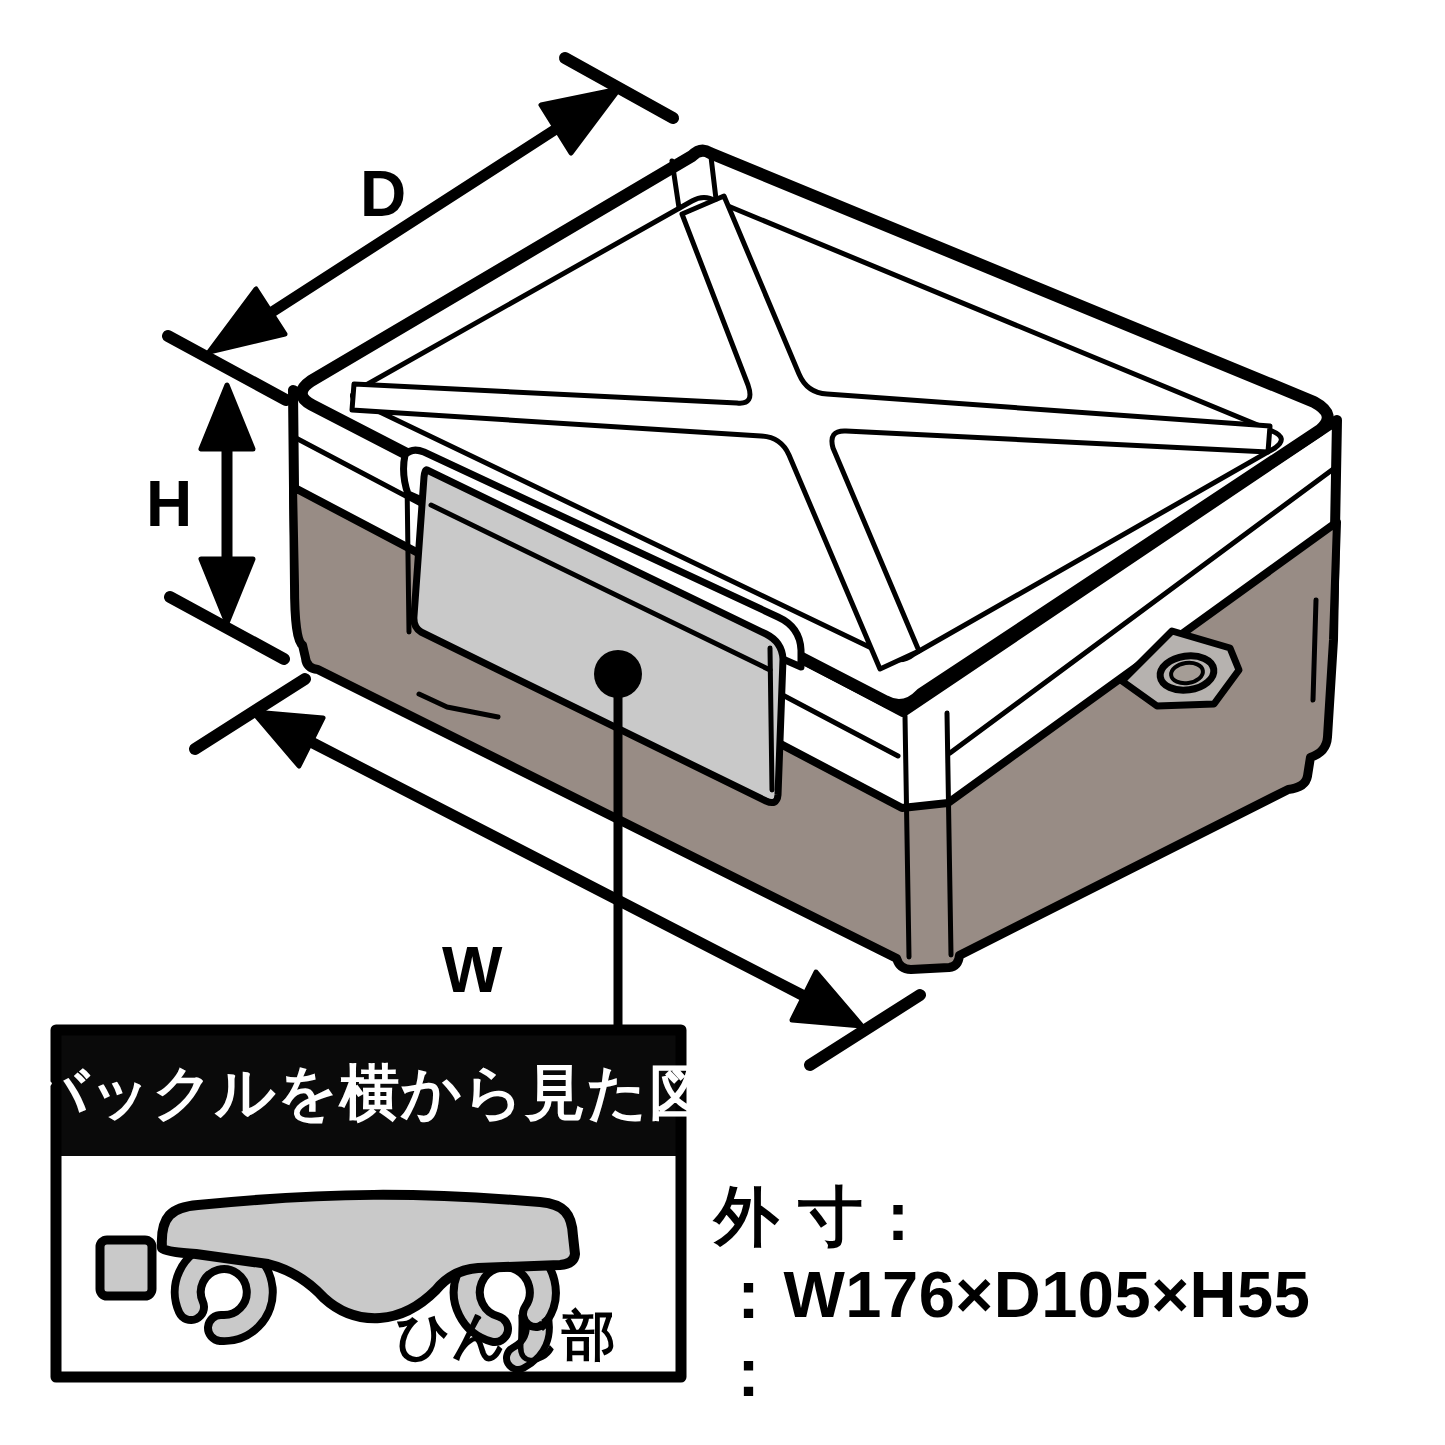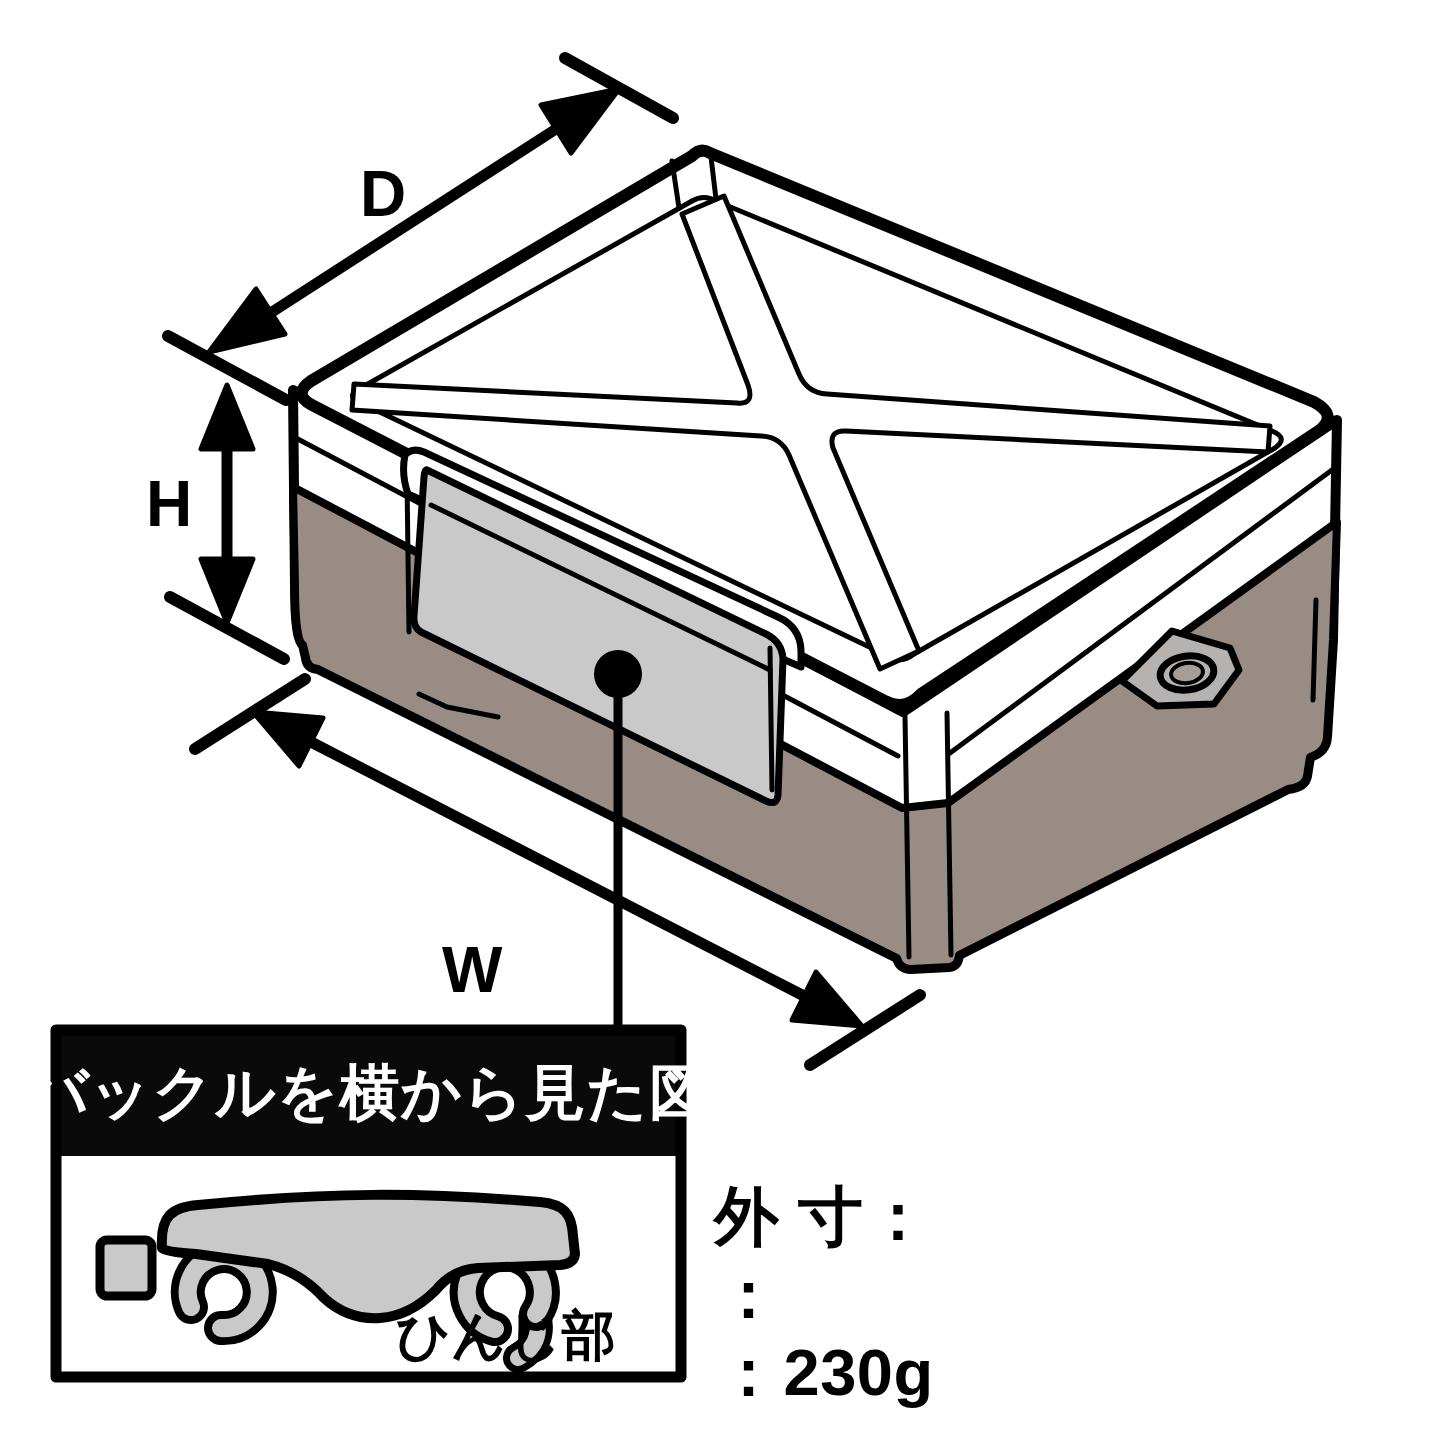--- a/index.html
+++ b/index.html
@@ -164,20 +164,20 @@
   <div class="inset-title">バックルを横から見た図</div>
   <div class="hinge-label">ひんじ部</div>
 
   <div class="specs">
     <div class="spec-row">
       <span>外 寸</span>
         <span class="spec-sep">：</span>
     </div>
     <div class="spec-row">
         <span class="spec-sep">：</span>
+        <span>W176×D105×H55</span>
     </div>
     <div class="spec-row">
         <span class="spec-sep">：</span>
-        <span>230g</span>
     </div>
   </div>
 
 </div>
 
 </body></html>

